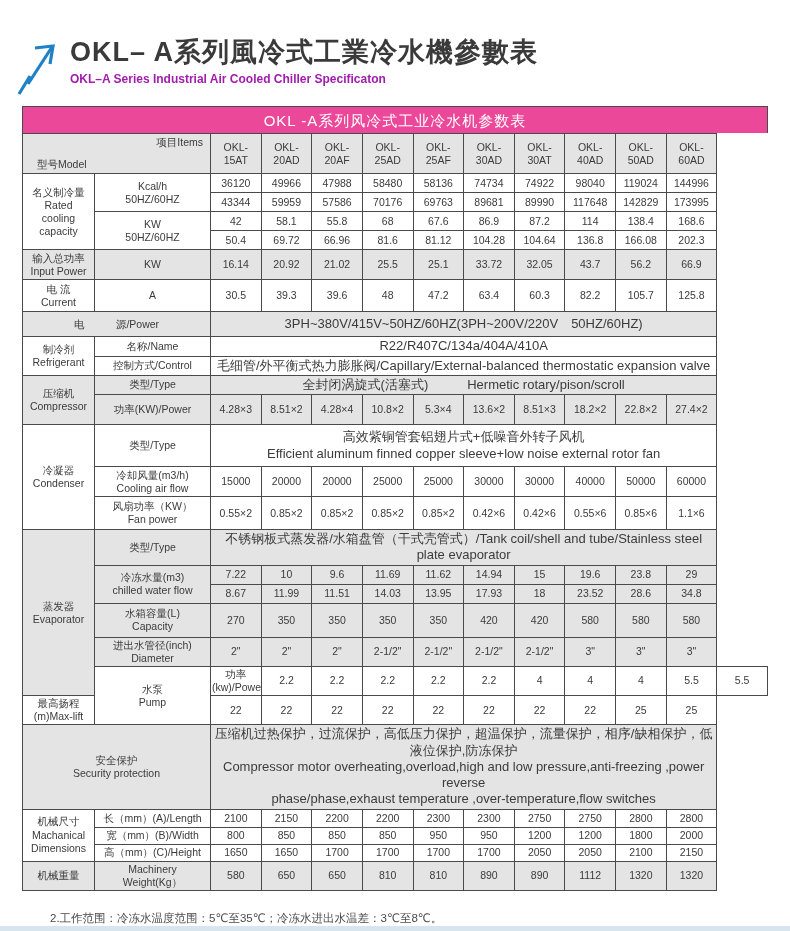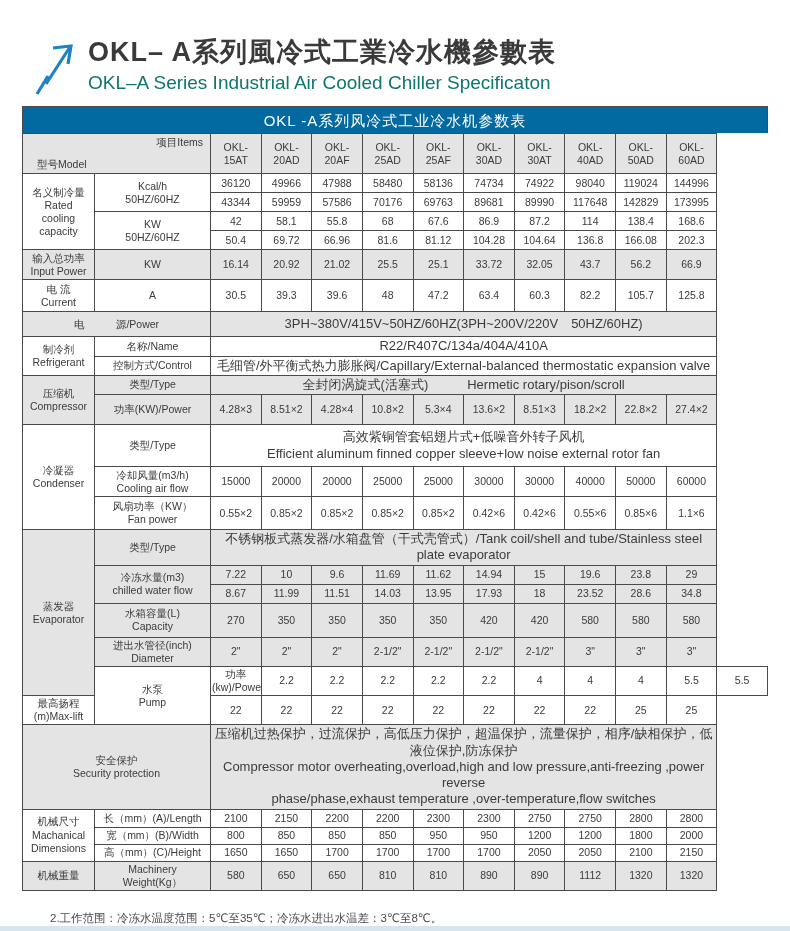--- a/index.html
+++ b/index.html
@@ -1,28 +1,28 @@
 <!DOCTYPE html>
 <html><head>
 <meta charset="utf-8">
 <style>
   * { margin:0; padding:0; box-sizing:border-box; }
   body { width:790px; height:931px; background:#ffffff; position:relative;
          font-family:"Liberation Sans","DejaVu Sans",sans-serif; color:#3b3b3b; overflow:hidden; }
 
   
-  .hdr { padding:34px 0 0 16px; display:flex; align-items:flex-start;margin-left:18px; }
+  .hdr { padding:34px 0 0 16px; display:flex; align-items:flex-start; }
   .logo { width:46px; height:58px; flex:0 0 46px; margin-top:4px; }
   .titles { margin-left:8px; }
   .t-cn { font-size:27px; font-weight:700; letter-spacing:1px; color:#3a3a3a; }
-  .t-en { font-size:19px; font-weight:400; color:#0f766e; margin-top:2px; }
+  .t-en { font-size:12px; font-weight:700; color:#a21caf; margin-top:2px; }
 
   
   .tablewrap { margin:10px 22px 0 22px; width:746px; }
-  .caption { background:#0369a1; color:#ffffff; text-align:center; font-size:15px;
+  .caption { background:#ec4899; color:#ffffff; text-align:center; font-size:15px;
              height:27px; line-height:27px; letter-spacing:1px; border:1px solid #4a4a4a; border-bottom:none;margin-top:9px; }
   table { border-collapse:collapse; table-layout:fixed; width:746px; }
   col.c1col { width:72px; } col.c2col { width:116px; }
   td { border:1px solid #4a4a4a; text-align:center; vertical-align:middle;
        font-size:10.5px; white-space:pre-line; line-height:1.25; padding:1px 1px; overflow:hidden; }
   tr.shaded td { background:#e4e4e4; }
   td.c1 { font-size:10.5px; }
   td.v  { font-size:10.5px; }
   td.span { font-size:13px; }
   

